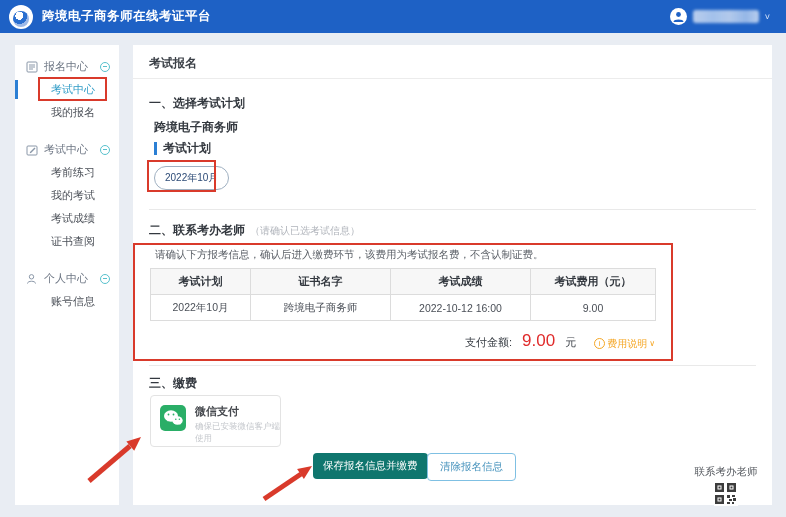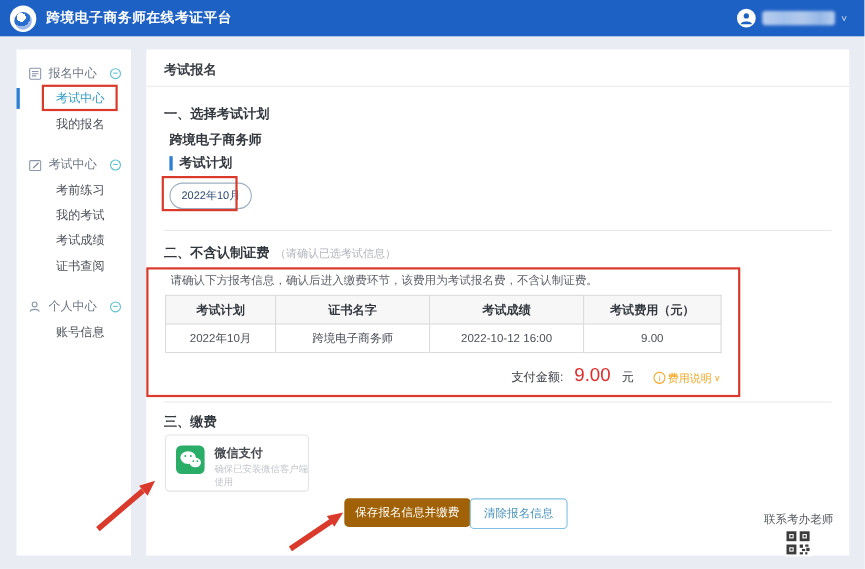--- a/index.html
+++ b/index.html
@@ -53,21 +53,21 @@
   .pay-amt { font-size:17px; color:#e02b2b; }
   .pay-unit { font-size:11px; color:#3a3f46; }
   .fee-info { display:flex; align-items:center; gap:2px; margin-left:8px; cursor:pointer; }
   .info-i { width:11px; height:11px; border:1px solid #f5a623; border-radius:50%; color:#f5a623; font-size:8px; line-height:10px; text-align:center; }
   .fee-info-label { font-size:10px; color:#f5a623; }
   .fee-chev { font-size:8px; color:#f5a623; }
   .wcard { position:absolute; left:17px; top:350px; width:131px; height:52px; border:1px solid #e3e3e3; border-radius:4px; background:#fff; cursor:pointer; }
   .wicon { position:absolute; left:9px; top:9px; width:26px; height:26px; border-radius:5px; background:#2aae67; }
   .wname { position:absolute; left:44px; top:8px; font-size:11px; font-weight:bold; color:#46494e; }
   .wdesc { position:absolute; left:44px; top:25px; font-size:8.5px; color:#c3c6cb; }
-  .btn-save { position:absolute; left:180px; top:408px; background:#a16207; color:#fff; border:none; border-radius:4px; font-size:10.5px; padding:6px 10px; cursor:pointer; font-family:inherit; }
+  .btn-save { position:absolute; left:180px; top:408px; background:#0f766e; color:#fff; border:none; border-radius:4px; font-size:10.5px; padding:6px 10px; cursor:pointer; font-family:inherit; }
   .btn-clear { position:absolute; left:294px; top:408px; background:#fff; color:#4793bd; border:1px solid #7fc0e3; border-radius:4px; font-size:10.5px; padding:6px 12px; cursor:pointer; font-family:inherit; }
   .contact { position:absolute; right:13px; top:420px; width:66px; text-align:center; }
   .contact-label { font-size:10.5px; color:#55595f; }
   .contact svg { margin-top:3px; }
 
   
   .ann { position:absolute; border:2px solid #d93a2b; pointer-events:none; }
   #ann-sidebar { left:38px; top:77px; width:69px; height:24px; }
   #ann-pill { left:147px; top:160px; width:69px; height:32px; }
   #ann-info { left:133px; top:243px; width:540px; height:118px; }
@@ -159,21 +159,21 @@
     <div class="cert-name">跨境电子商务师</div>
     <div class="plan-row">
       <span class="bluebar"></span>
       <span class="plan-label">考试计划</span>
     </div>
     <div class="pill">2022年10月</div>
 
     <div class="divider" style="top:164px;"></div>
 
     <div class="sec-h" style="left:16px; top:177px;">
-      <span>二、不含认制证费</span>
+      <span>二、联系考办老师</span>
       <span class="sec-note">（请确认已选考试信息）</span>
     </div>
     <div class="confirm-text">请确认下方报考信息，确认后进入缴费环节，该费用为考试报名费，不含认制证费。</div>
 
     <table class="fee">
       <colgroup>
           <col style="width:100px">
           <col style="width:140px">
           <col style="width:140px">
           <col style="width:125px">

